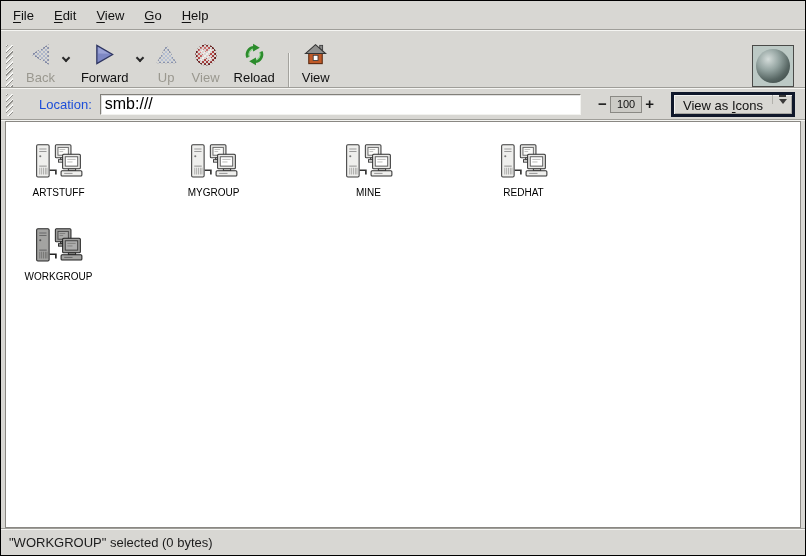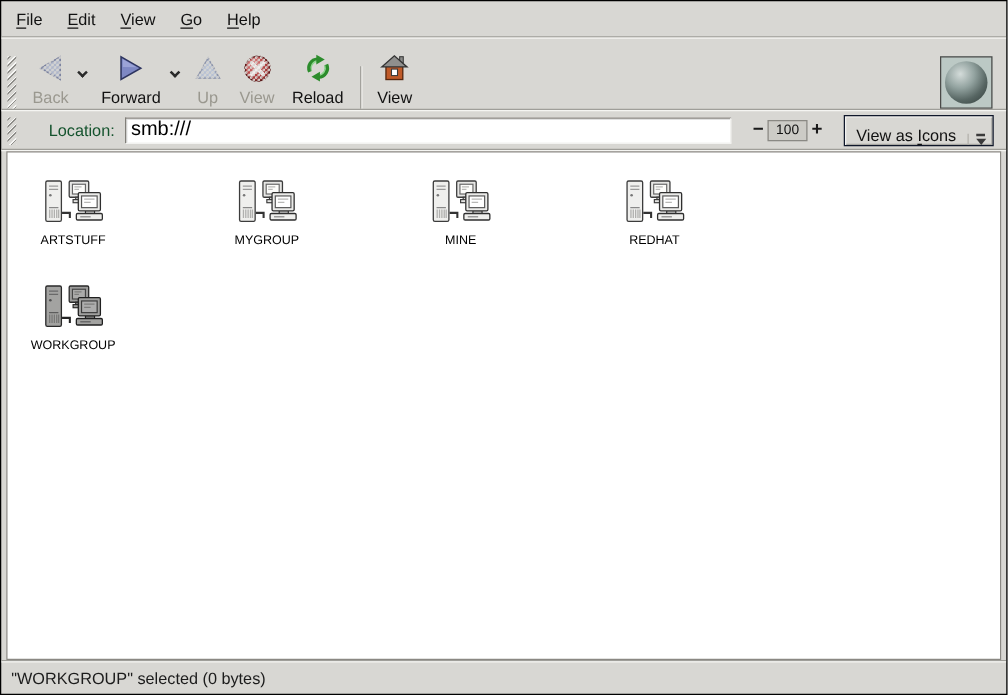--- a/index.html
+++ b/index.html
@@ -49,37 +49,37 @@
     width:42px; height:42px; border:1px solid #4a4a48; background:#bcc9c5;
     display:flex; align-items:center; justify-content:center;
   }
   .throbber {
     width:34px; height:34px; border-radius:50%;
     background:radial-gradient(circle at 36% 30%, #d4dcda 0%, #93a3a0 35%, #576663 65%, #2e3937 100%);
   }
 
   
   .locbar { height:30px; display:flex; align-items:center; padding:0 10px 0 3px; flex:0 0 auto; }
-  .loc-label { font-size:13px; color:#14532d; margin-left:20px; white-space:nowrap; }
+  .loc-label { font-size:13px; color:#1d4ed8; margin-left:20px; white-space:nowrap; }
   .loc-input {
     flex:1; height:21px; margin-left:8px;
     border:1px solid #817f79; border-bottom-color:#f2f2ef; border-right-color:#f2f2ef;
     box-shadow:inset 1px 1px 0 rgba(0,0,0,0.12);
     background:#fff; font-family:"Liberation Sans",sans-serif; font-size:16px; padding:0 4px; color:#000;
     outline:none;
   }
   .zoomctl { display:flex; align-items:center; margin-left:14px; }
   .zoom-btn { font-size:15px; font-weight:bold; color:#1a1a1a; padding:0 3px; line-height:18px; }
   .zoom-level {
     font-size:11px; color:#111; background:#cccbc6; border:1px solid #8a8984;
     padding:1px 6px; margin:0 0; line-height:13px;
   }
   .viewas {
-    display:flex; align-items:flex-end; margin-left:14px; height:25px;
-    border:1px solid #0f172a; background:#d8d7d3;
+    display:flex; align-items:flex-start; margin-left:14px; height:25px;
+    border:3px solid #0f172a; background:#d8d7d3;
     box-shadow:inset 1px 1px 0 #f2f2f0, inset -1px -1px 0 #a8a7a2;
   }
   .viewas-label { font-size:13px; color:#111; padding:3px 9px 0 9px; white-space:nowrap; }
   .viewas-arrow { width:20px; border-left:1px solid #b2b1ac; display:flex; flex-direction:column; align-items:center; justify-content:center; }
   .viewas-arrow .bar { width:7px; height:2px; background:#3a3a3a; margin-bottom:2px; }
   .viewas-arrow .tri { width:0; height:0; border-left:4px solid transparent; border-right:4px solid transparent; border-top:5px solid #3a3a3a; }
 
   
   .content-wrap { flex:1 1 auto; margin:0 4px; border:1px solid #8a8883; background:#fff; overflow:hidden; }
   .icon-grid { position:relative; left:-25px; width:640px; display:flex; flex-wrap:wrap; padding-top:20px; }

